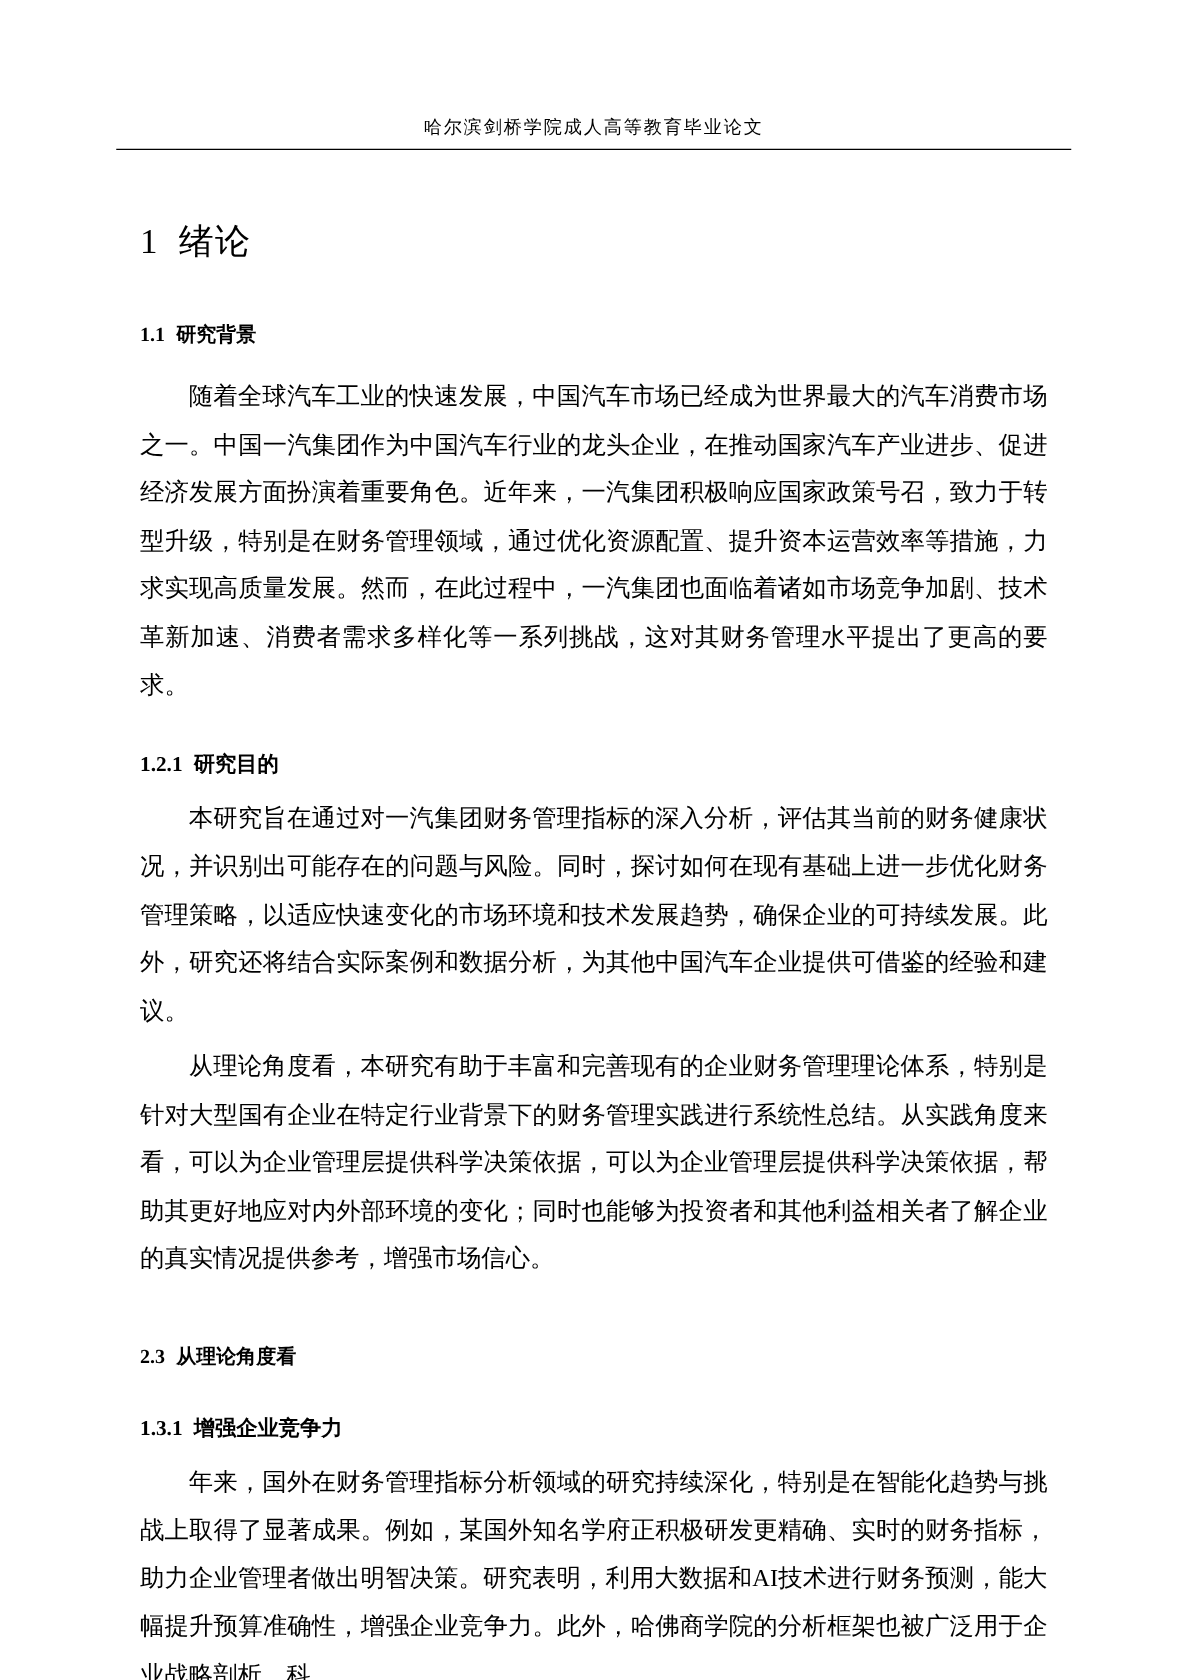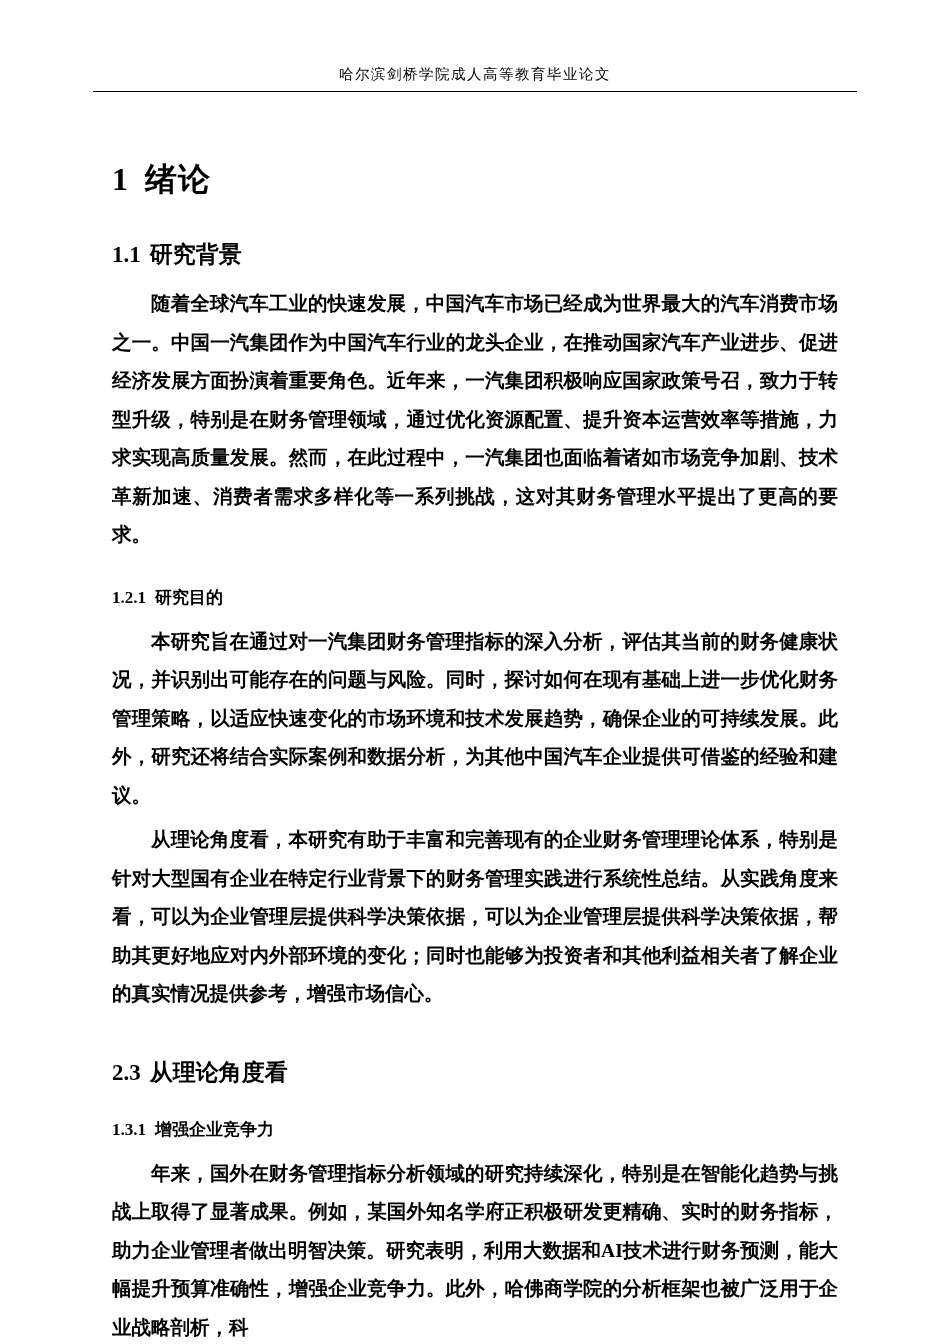--- a/index.html
+++ b/index.html
@@ -15,55 +15,55 @@
     background: #ffffff;
     color: #000000;
     box-sizing: border-box;
     display: flex;
     flex-direction: column;
     overflow: hidden;
     font-family: "Liberation Serif", "DejaVu Serif", serif;
   }
   
   .page-header {
-    padding-top: 64px;
+    padding-top: 92px;
   }
   .header-title {
     text-align: center;
     font-size: 14.5px;
     letter-spacing: 1.5px;
     line-height: 20px;
   }
   .header-rule {
     border: none;
     border-top: 1.6px solid #000;
     margin: 7px 93px 0 93px;
   }
   
   .content {
     padding: 0 112px;
     text-align: justify;
   }
   h1.chapter {
-    margin: 70px 0 0 0;
+    margin: 56px 0 0 0;
     font-family: "Liberation Sans", "DejaVu Sans", sans-serif;
-    font-weight: bold;
-    font-size: 32px;
+    font-weight: normal;
+    font-size: 28px;
     line-height: 34px;
     letter-spacing: 1px;
   }
   h1.chapter .num {
     font-family: "Liberation Serif", "DejaVu Serif", serif;
     margin-right: 16px;
   }
   h2.sec {
     margin: 44px 0 16px 0;
     font-family: "Liberation Sans", "DejaVu Sans", sans-serif;
     font-weight: bold;
-    font-size: 23px;
+    font-size: 16px;
     line-height: 28px;
   }
   h3.subsec {
     margin: 30px 0 12px 0;
     font-family: "Liberation Sans", "DejaVu Sans", sans-serif;
     font-weight: bold;
     font-size: 17px;
     line-height: 26px;
   }
   h2.sec .num, h3.subsec .num {
@@ -71,21 +71,20 @@
     font-weight: bold;
     margin-right: 9px;
   }
   p.para {
     margin: 6px 0 0 0;
     font-size: 19.5px;
     line-height: 38.5px;
     text-indent: 2em;
     text-align: justify;
     word-break: break-all;
-    font-weight: bold;
   }
 </style>
 </head>
 <body>
 
 <div class="page">
 
   <header class="page-header">
     <div class="header-title">哈尔滨剑桥学院成人高等教育毕业论文</div>
     <hr class="header-rule">

